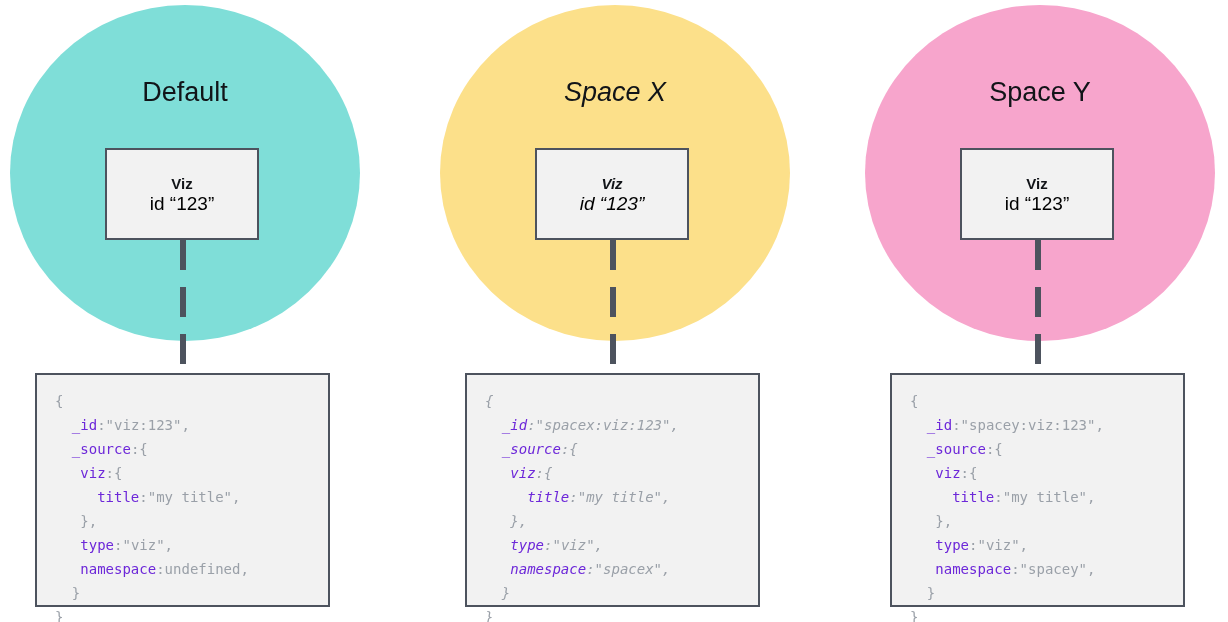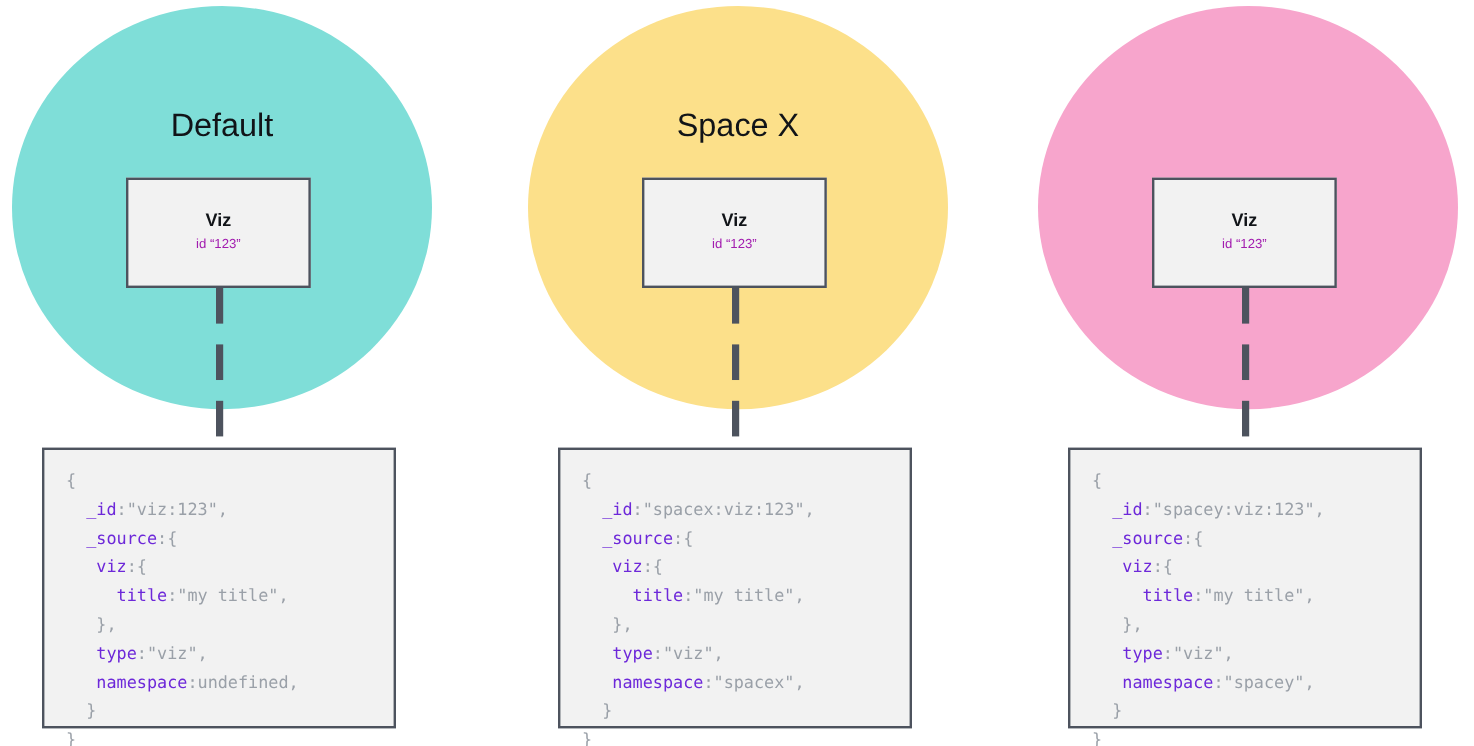--- a/index.html
+++ b/index.html
@@ -20,37 +20,37 @@
   }
 
   
   .panel {
     position: absolute;
     top: 0;
     width: 410px;
     height: 622px;
   }
   .panel.p0 { left: 0px; }
-  .panel.p1 { left: 430px; }
+  .panel.p1 { left: 430px; font-style: italic; }
   .panel.p2 { left: 855px; }
 
   
   .circle {
     position: absolute;
     left: 10px;
     top: 5px;
     width: 350px;
     height: 336px;
     border-radius: 50%;
   }
 
   .space-title {
     position: absolute;
     left: 10px;
-    top: 88px;
+    top: 76px;
     width: 350px;
     text-align: center;
     font-size: 27px;
     line-height: 32px;
     color: #111418;
     font-family: "Liberation Sans", sans-serif;
     white-space: nowrap;
   }
 
   
@@ -71,23 +71,23 @@
     top: 24px;
     text-align: center;
   }
   .viz-title {
     font-size: 15px;
     line-height: 20px;
     font-weight: bold;
     color: #111418;
   }
   .viz-sub {
-    font-size: 11px;
+    font-size: 19px;
     line-height: 20px;
-    color: #a21caf;
+    color: #000000;
   }
 
   
   .connector {
     position: absolute;
     left: 180px;
     top: 240px;
     width: 6px;
     height: 134px;
     background-image: linear-gradient(
@@ -155,20 +155,21 @@
           <div class="viz-title">Viz</div>
           <div class="viz-sub">id “123”</div>
         </div>
       </div>
       <div class="doc-box">
         <div class="code"><span class="ln"><span class="br">{</span></span><span class="ln"><span class="p">  </span><span class="k">_id</span><span class="p">:</span><span class="v">"spacex:viz:123"</span><span class="p">,</span></span><span class="ln"><span class="p">  </span><span class="k">_source</span><span class="p">:</span><span class="v">{</span></span><span class="ln"><span class="p">   </span><span class="k">viz</span><span class="p">:</span><span class="v">{</span></span><span class="ln"><span class="p">     </span><span class="k">title</span><span class="p">:</span><span class="v">"my title"</span><span class="p">,</span></span><span class="ln"><span class="p">   </span><span class="v">}</span><span class="p">,</span></span><span class="ln"><span class="p">   </span><span class="k">type</span><span class="p">:</span><span class="v">"viz"</span><span class="p">,</span></span><span class="ln"><span class="p">   </span><span class="k">namespace</span><span class="p">:</span><span class="v">"spacex"</span><span class="p">,</span></span><span class="ln"><span class="p">  </span><span class="v">}</span></span><span class="ln"><span class="br">}</span></span></div>
       </div>
     </div>
     <div class="panel p2">
       <div class="circle" style="background: rgb(247, 165, 204);"></div>
+      <div class="space-title">Space Y</div>
       <div class="connector"></div>
       <div class="viz-box">
         <div class="viz-inner">
           <div class="viz-title">Viz</div>
           <div class="viz-sub">id “123”</div>
         </div>
       </div>
       <div class="doc-box">
         <div class="code"><span class="ln"><span class="br">{</span></span><span class="ln"><span class="p">  </span><span class="k">_id</span><span class="p">:</span><span class="v">"spacey:viz:123"</span><span class="p">,</span></span><span class="ln"><span class="p">  </span><span class="k">_source</span><span class="p">:</span><span class="v">{</span></span><span class="ln"><span class="p">   </span><span class="k">viz</span><span class="p">:</span><span class="v">{</span></span><span class="ln"><span class="p">     </span><span class="k">title</span><span class="p">:</span><span class="v">"my title"</span><span class="p">,</span></span><span class="ln"><span class="p">   </span><span class="v">}</span><span class="p">,</span></span><span class="ln"><span class="p">   </span><span class="k">type</span><span class="p">:</span><span class="v">"viz"</span><span class="p">,</span></span><span class="ln"><span class="p">   </span><span class="k">namespace</span><span class="p">:</span><span class="v">"spacey"</span><span class="p">,</span></span><span class="ln"><span class="p">  </span><span class="v">}</span></span><span class="ln"><span class="br">}</span></span></div>
       </div>

